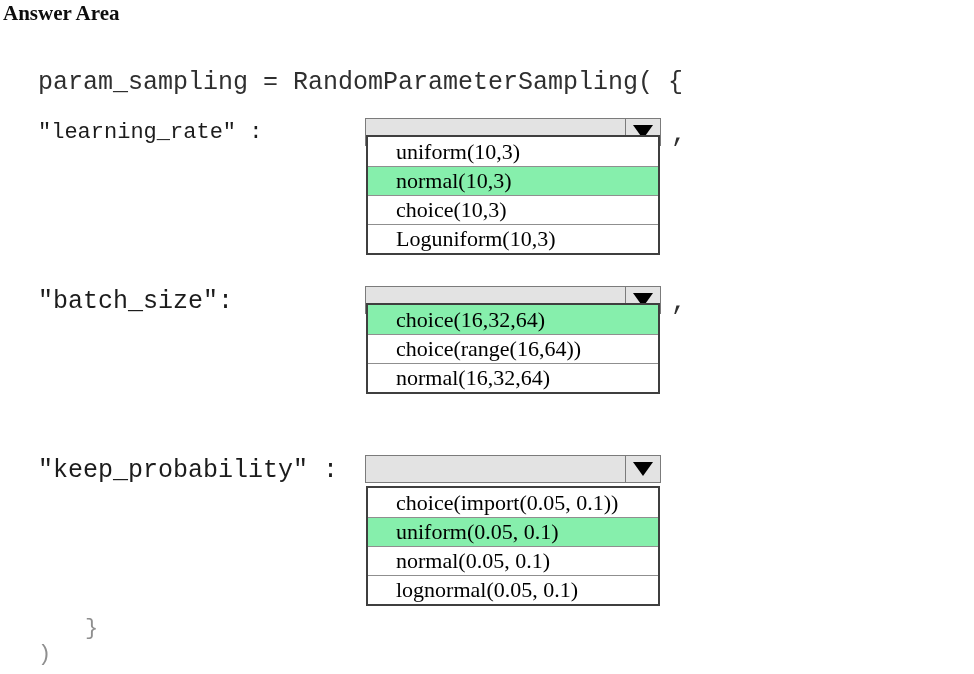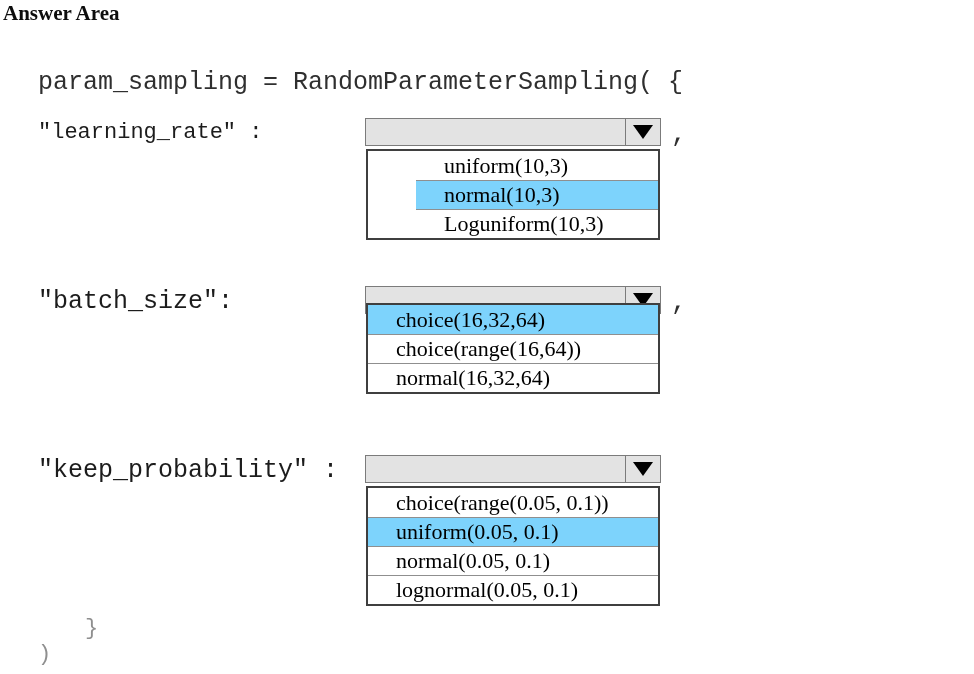--- a/index.html
+++ b/index.html
@@ -103,41 +103,41 @@
   .g2 .comma { top: 287px; }
 
   .options-list {
     position: absolute;
     left: 366px;
     width: 294px;
     box-sizing: border-box;
     background: #ffffff;
     border: 2px solid #3f3f3f;
   }
-  .g1 .options-list { top: 149px; padding-left: 48px; }
+  .g1 .options-list { top: 135px; }
   .g2 .options-list { top: 303px; }
   .g3 .options-list { top: 486px; }
 
   .option-row {
     height: 29px;
     box-sizing: border-box;
     display: flex;
     align-items: center;
     padding-left: 28px;
     background: #ffffff;
     font-family: "Liberation Serif", serif;
     font-size: 22px;
     color: #000000;
     white-space: pre;
   }
   .option-row + .option-row {
     border-top: 1px solid #8f8f8f;
   }
   .option-row.highlighted {
-    background: #7dd3fc;
+    background: #86efac;
   }
 
   .closer {
     position: absolute;
     font-family: "Liberation Mono", monospace;
     font-size: 22px;
     color: #8f8f8f;
     white-space: pre;
   }
   .closer.brace { left: 85px; top: 616px; }
@@ -162,20 +162,23 @@
     </div>
     <div class="comma">,</div>
     <div class="options-list">
       <div class="option-row">
         <span>uniform(10,3)</span>
       </div>
       <div class="option-row highlighted">
         <span>normal(10,3)</span>
       </div>
       <div class="option-row">
+        <span>choice(10,3)</span>
+      </div>
+      <div class="option-row">
         <span>Loguniform(10,3)</span>
       </div>
     </div>
   </div>
 
   <div class="group g2">
     <div class="param-label">"batch_size":</div>
     <div class="select-box">
       <span class="select-value"></span>
       <span class="select-btn">
@@ -199,21 +202,21 @@
   <div class="group g3">
     <div class="param-label">"keep_probability" :</div>
     <div class="select-box">
       <span class="select-value"></span>
       <span class="select-btn">
         <span class="tri-down"></span>
       </span>
     </div>
     <div class="options-list">
       <div class="option-row">
-        <span>choice(range(0.05, 0.1))</span>
+        <span>choice(import(0.05, 0.1))</span>
       </div>
       <div class="option-row highlighted">
         <span>uniform(0.05, 0.1)</span>
       </div>
       <div class="option-row">
         <span>normal(0.05, 0.1)</span>
       </div>
       <div class="option-row">
         <span>lognormal(0.05, 0.1)</span>
       </div>

